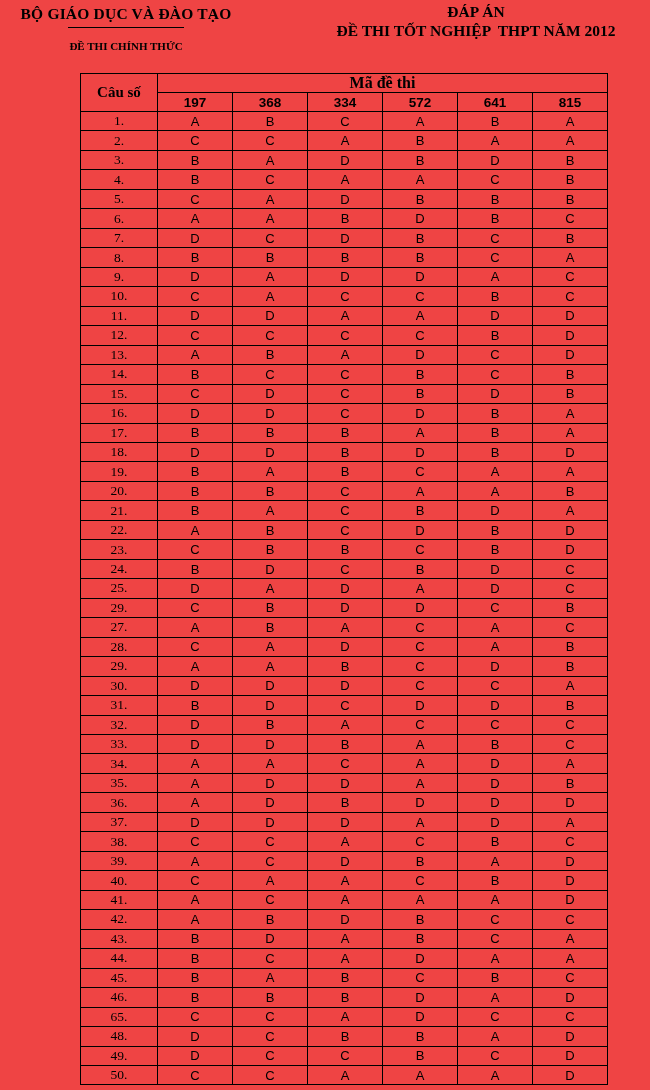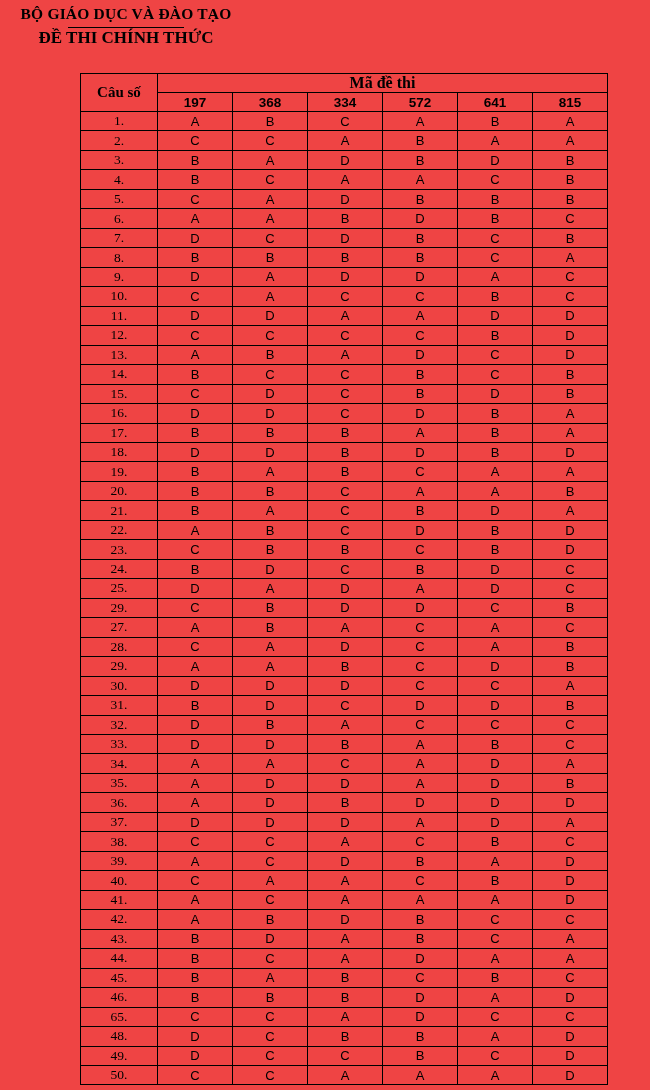--- a/index.html
+++ b/index.html
@@ -31,21 +31,22 @@
     white-space: nowrap;
   }
   .ministry-underline {
     width: 116px;
     height: 0;
     border-top: 1.6px solid #000;
     margin: 4px auto 0 auto;
   }
   .official-label {
     font-weight: bold;
-    font-size: 17px;
+    font-size: 11px;
+    margin-top: 12px;
     white-space: nowrap;
     text-align: center;
   }
   .header-right {
     position: absolute;
     left: 302px;
     top: 3px;
     width: 348px;
     text-align: center;
     font-weight: bold;
@@ -107,20 +108,22 @@
 
 <div class="page">
 
   <div class="header-left">
     <div class="ministry-name">BỘ GIÁO DỤC VÀ ĐÀO TẠO</div>
     <div class="ministry-underline"></div>
     <div class="official-label">ĐỀ THI CHÍNH THỨC</div>
   </div>
 
   <div class="header-right">
+    <div>ĐÁP ÁN</div>
+    <div>ĐỀ THI TỐT NGHIỆP  THPT NĂM 2012</div>
   </div>
 
   <table class="answer-table">
     <thead>
       <tr>
         <th class="corner-header" rowspan="2">Câu số</th>
         <th class="group-header" colspan="6">Mã đề thi</th>
       </tr>
       <tr class="code-row" id="code-row">
           <th>197</th>

